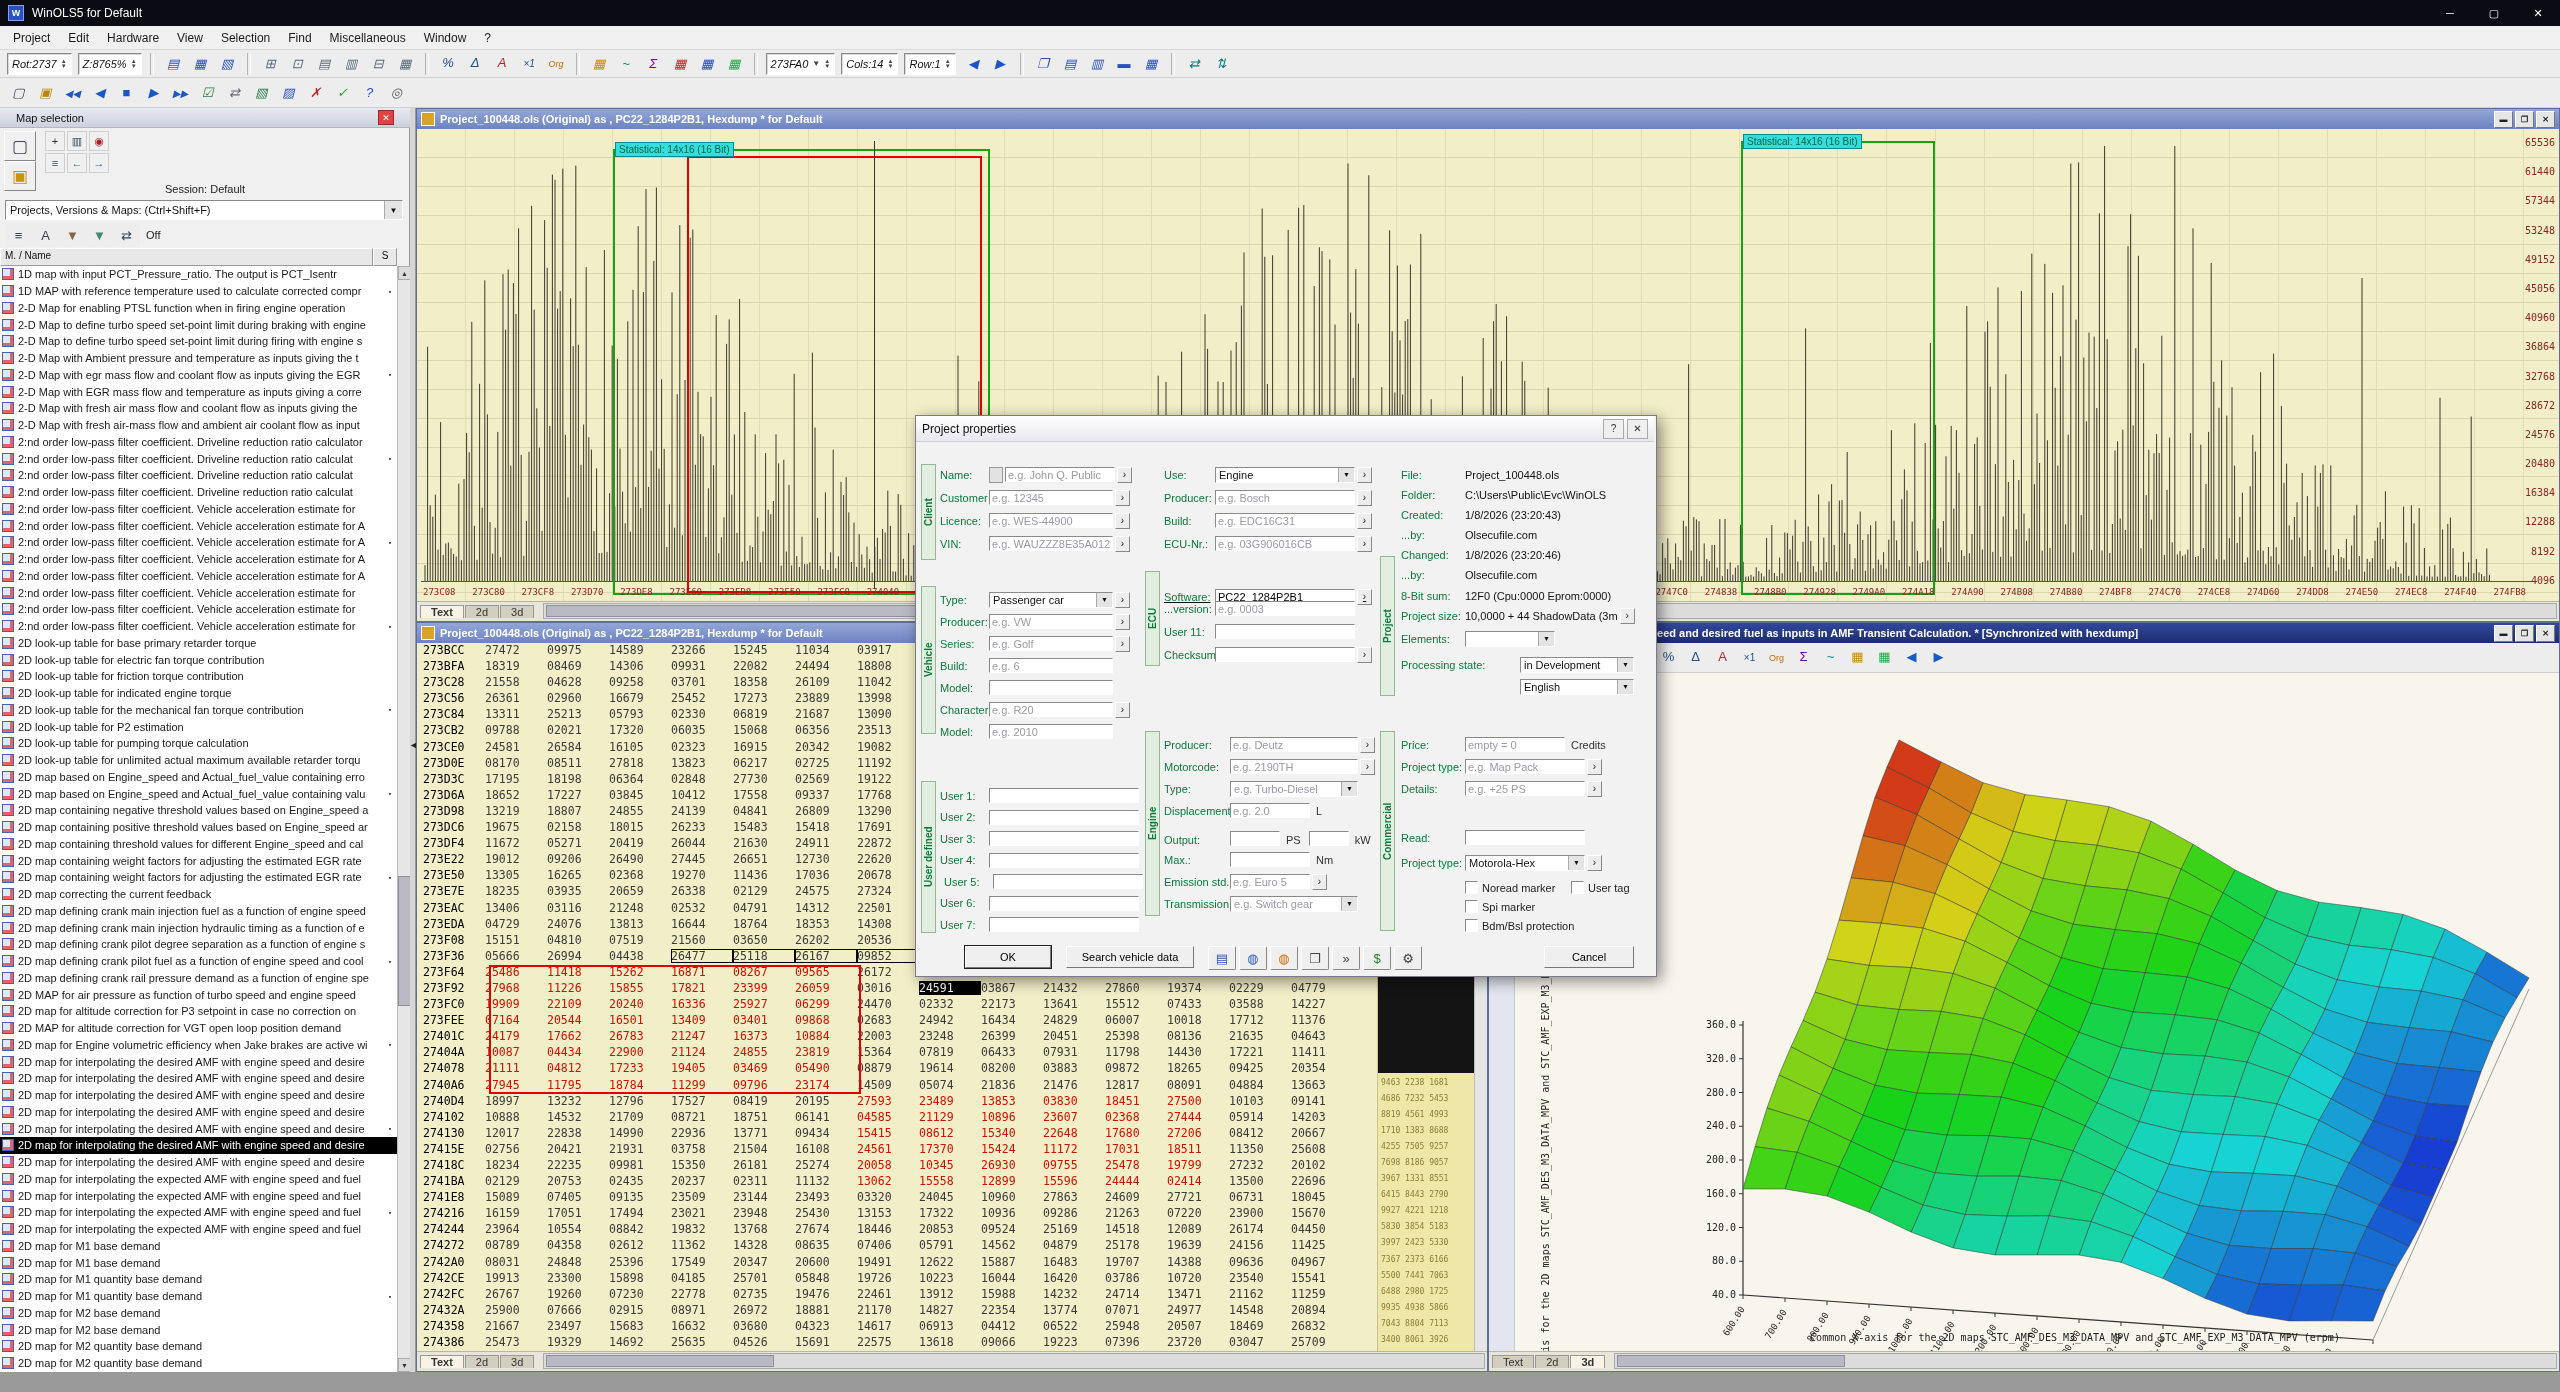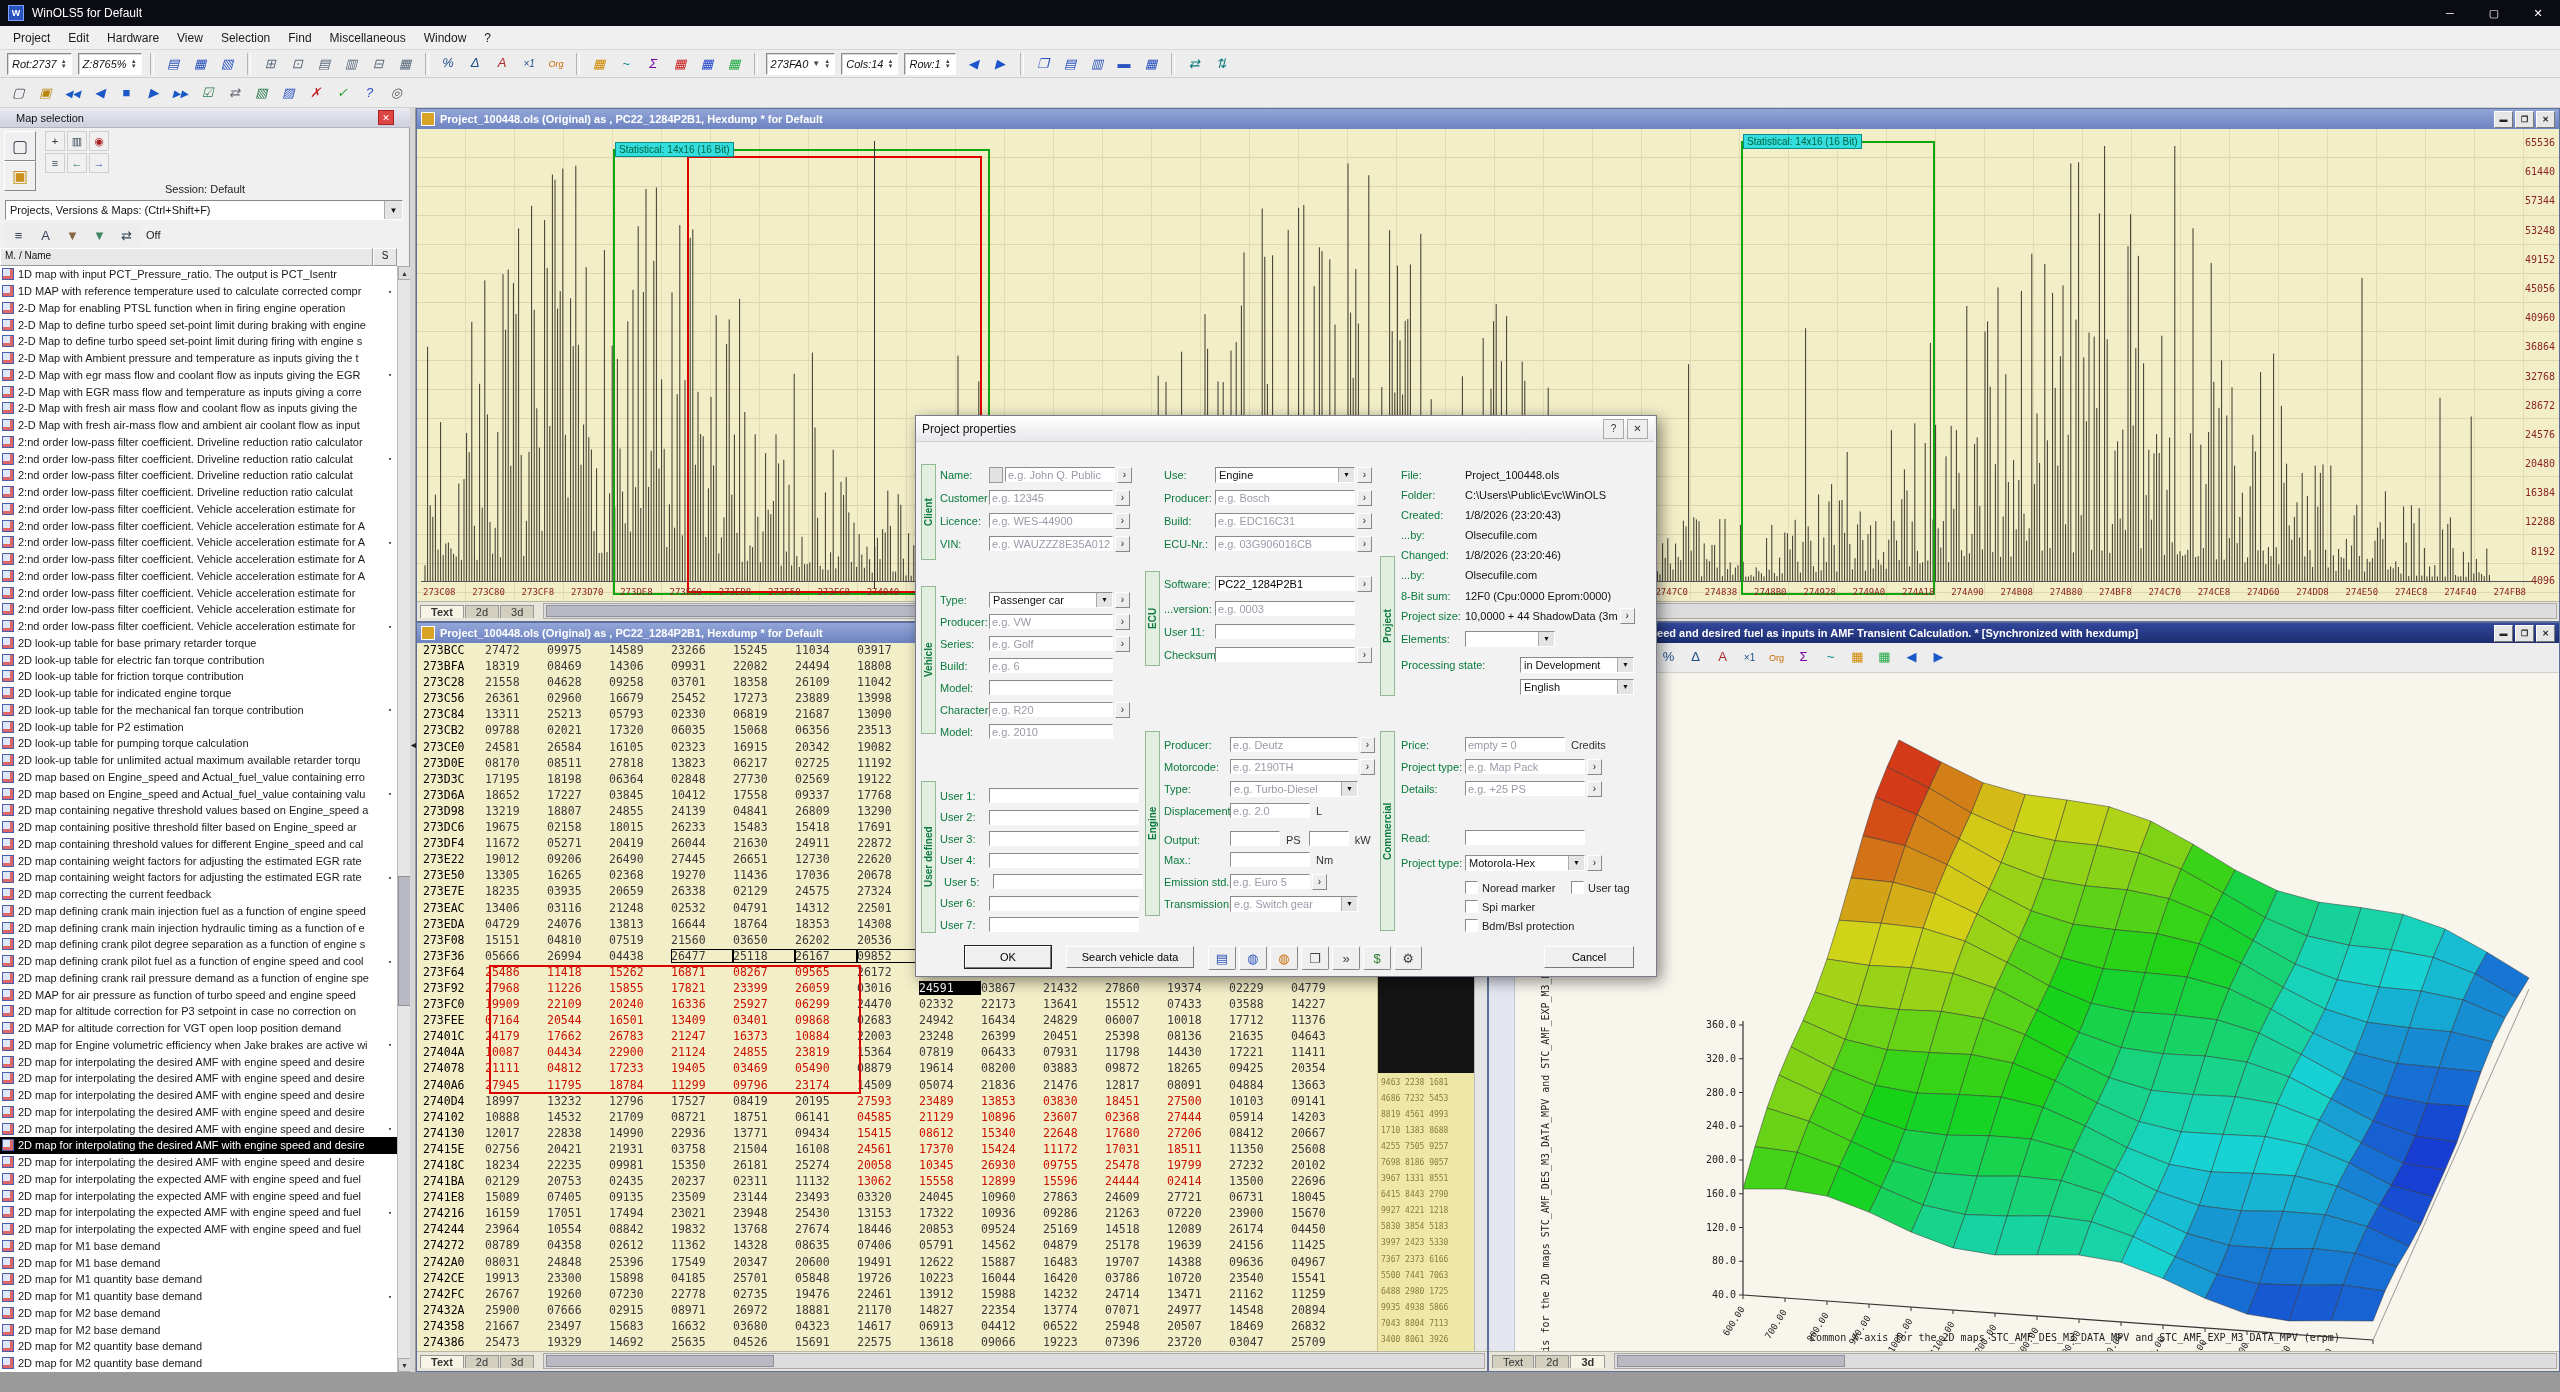--- a/index.html
+++ b/index.html
@@ -418,21 +418,21 @@
           <span class="mt">2D map based on Engine_speed and Actual_fuel_value containing valu</span>
           <span class="ms">▪</span>
         </div>
         <div class="mrow">
           <span class="mi"></span>
           <span class="mt">2D map containing negative threshold values based on Engine_speed a</span>
           <span class="ms"></span>
         </div>
         <div class="mrow">
           <span class="mi"></span>
-          <span class="mt">2D map containing positive threshold filter based on Engine_speed ar</span>
+          <span class="mt">2D map containing positive threshold values based on Engine_speed ar</span>
           <span class="ms"></span>
         </div>
         <div class="mrow">
           <span class="mi"></span>
           <span class="mt">2D map containing threshold values for different Engine_speed and cal</span>
           <span class="ms"></span>
         </div>
         <div class="mrow">
           <span class="mi"></span>
           <span class="mt">2D map containing weight factors for adjusting the estimated EGR rate</span>
@@ -1170,21 +1170,21 @@
     <div class="drow" style="left:248px;top:96px;">
         <span class="dlbl mc">Build:</span>
         <input class="dinp w140" placeholder="e.g. EDC16C31" style="">
         <button class="dmore">›</button>
       </div>
     <div class="drow" style="left:248px;top:119px;">
         <span class="dlbl mc">ECU-Nr.:</span>
         <input class="dinp w140" placeholder="e.g. 03G906016CB" style="">
         <button class="dmore">›</button>
       </div>
-    <div class="drow" style="left:248px;top:159px;">
+    <div class="drow" style="left:248px;top:172px;text-decoration:underline;">
         <span class="dlbl mc">Software:</span>
         <input class="dinp w140" value="PC22_1284P2B1" style="">
         <button class="dmore">›</button>
       </div>
     <div class="drow" style="left:248px;top:184px;">
         <span class="dlbl mc">...version:</span>
         <input class="dinp w140" placeholder="e.g. 0003" style="">
       </div>
     <div class="drow" style="left:248px;top:207px;">
         <span class="dlbl mc">User 11:</span>

